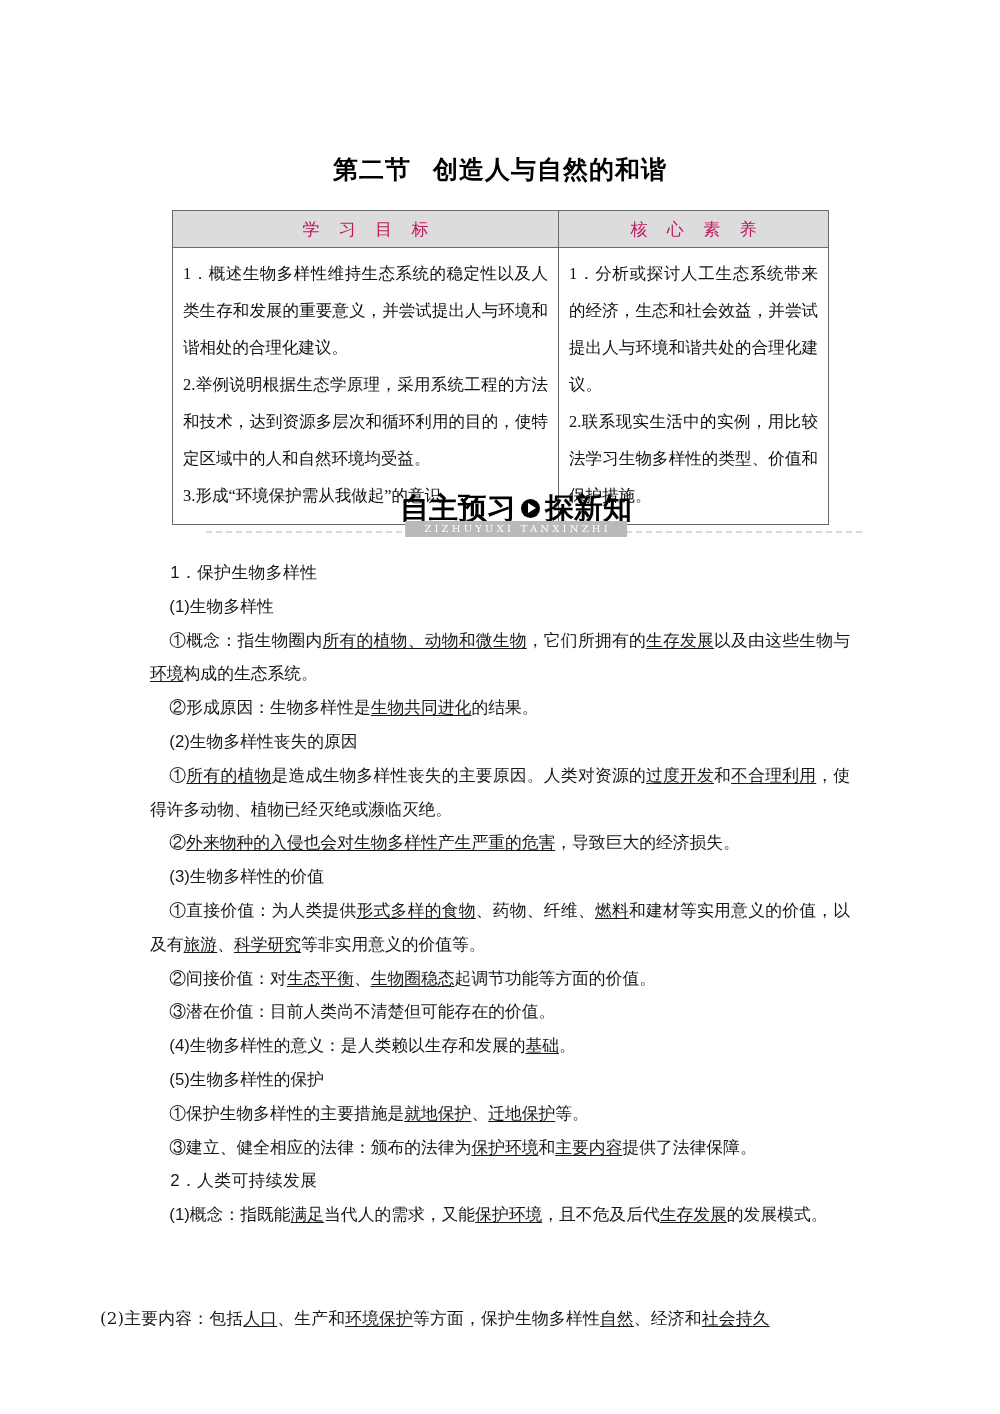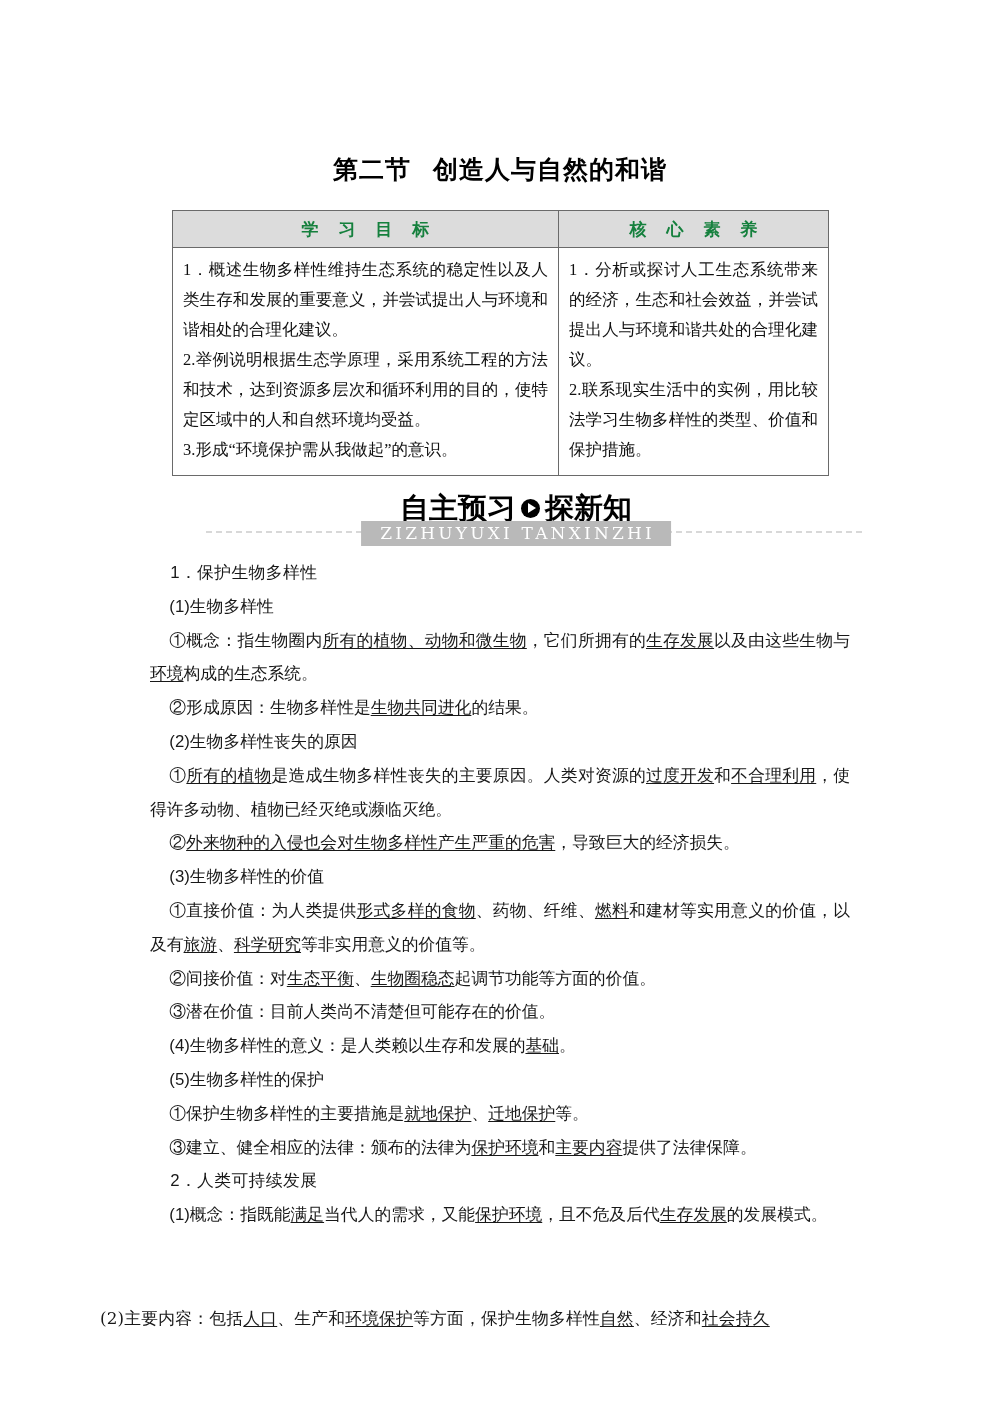--- a/index.html
+++ b/index.html
@@ -51,33 +51,33 @@
     table-layout: fixed;
     background: #fff;
   }
   .obj-table col.c1 { width: 386px; }
   .obj-table col.c2 { width: 270px; }
 
   .obj-table th {
     background: #dcdcdc;
     border: 1px solid #6a6a6a;
     height: 34px;
-    font-weight: bold;
+    font-weight: normal;
     font-size: 17px;
     letter-spacing: 7px;
     text-indent: 7px;
-    color: #15803d;
+    color: #be185d;
     font-family: "DejaVu Serif", "Liberation Serif", serif;
   }
   .obj-table td {
     border: 1px solid #6a6a6a;
     vertical-align: top;
     padding: 7px 10px 10px 10px;
     font-size: 16.5px;
-    line-height: 30px;
+    line-height: 37px;
     color: #111;
   }
   .obj-table td p {
     margin: 0;
     text-align: justify;
     text-justify: inter-ideograph;
   }
   .obj-table td p.hang {
     text-indent: 0;
   }
@@ -133,21 +133,21 @@
     height: 0;
     border-top: 2px dashed #d8d8d8;
   }
   .banner-pinyin {
     position: absolute;
     left: 50%;
     transform: translateX(-50%);
     top: 30px;
     background: #b9b9b9;
     color: #ffffff;
-    font-size: 17px;
+    font-size: 10px;
     letter-spacing: 3.2px;
     text-indent: 3.2px;
     padding: 2px 16px 3px 16px;
     font-family: "DejaVu Serif", "Liberation Serif", serif;
     white-space: nowrap;
   }
 
   
   .content {
     position: absolute;

